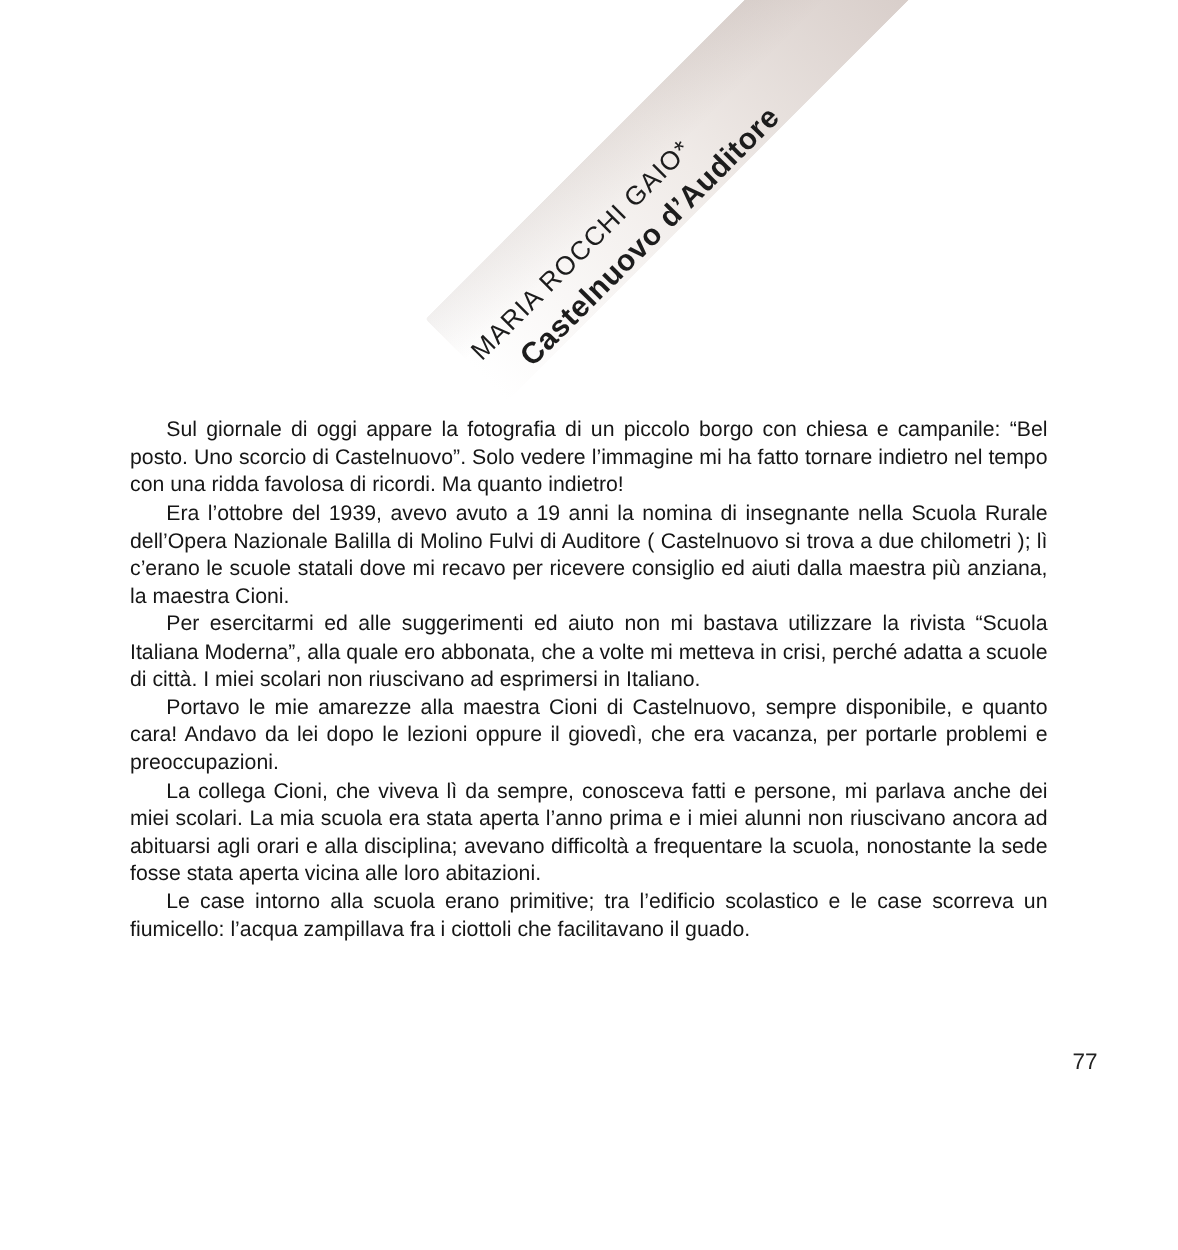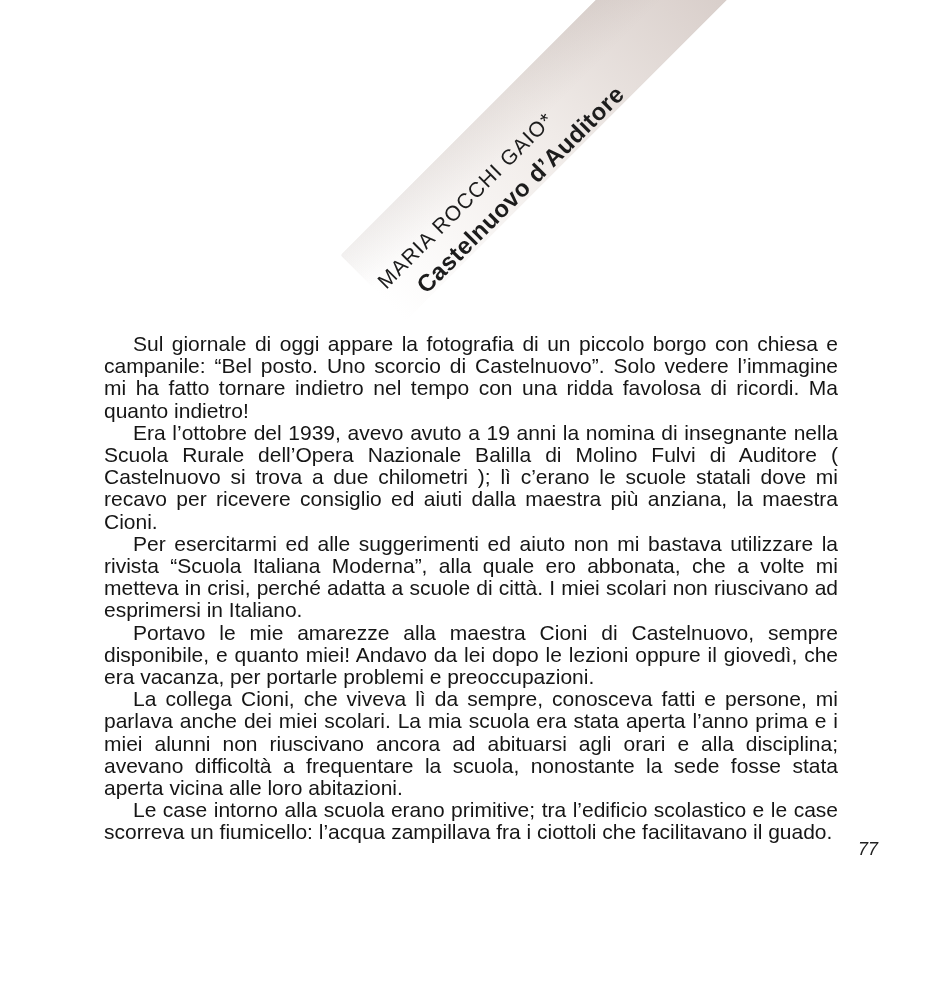--- a/index.html
+++ b/index.html
@@ -49,53 +49,52 @@
     color: #1c1c1c;
     white-space: nowrap;
   }
 
   
   .article {
     position: absolute;
     left: 104px;
     top: 333px;
     width: 734px;
-    font-size: 21px;
+    font-size: 17px;
     line-height: 22.2px;
     color: #161616;
     text-align: justify;
   }
   .article p {
     margin: 0;
     text-indent: 29px;
   }
 
   .page-number {
     position: absolute;
     left: 858px;
     top: 839px;
     font-size: 18px;
-    font-style: italic;
     color: #222222;
   }
 </style>
 </head>
 <body>
 
 <div class="page">
 
   <div class="banner">
     <span class="banner-author">MARIA ROCCHI GAIO*</span>
     <span class="banner-title">Castelnuovo d’Auditore</span>
   </div>
 
   <div class="article">
     <p>Sul giornale di oggi appare la fotografia di un piccolo borgo con chiesa e campanile: “Bel posto. Uno scorcio di Castelnuovo”. Solo vedere l’immagine mi ha fatto tornare indietro nel tempo con una ridda favolosa di ricordi. Ma quanto indietro!</p>
     <p>Era l’ottobre del 1939, avevo avuto a 19 anni la nomina di insegnante nella Scuola Rurale dell’Opera Nazionale Balilla di Molino Fulvi di Auditore ( Castelnuovo si trova a due chilometri ); lì c’erano le scuole statali dove mi recavo per ricevere consiglio ed aiuti dalla maestra più anziana, la maestra Cioni.</p>
     <p>Per esercitarmi ed alle suggerimenti ed aiuto non mi bastava utilizzare la rivista “Scuola Italiana Moderna”, alla quale ero abbonata, che a volte mi metteva in crisi, perché adatta a scuole di città. I miei scolari non riuscivano ad esprimersi in Italiano.</p>
-    <p>Portavo le mie amarezze alla maestra Cioni di Castelnuovo, sempre disponibile, e quanto miei! Andavo da lei dopo le lezioni oppure il giovedì, che era vacanza, per portarle problemi e preoccupazioni.</p>
+    <p>Portavo le mie amarezze alla maestra Cioni di Castelnuovo, sempre disponibile, e quanto cara! Andavo da lei dopo le lezioni oppure il giovedì, che era vacanza, per portarle problemi e preoccupazioni.</p>
     <p>La collega Cioni, che viveva lì da sempre, conosceva fatti e persone, mi parlava anche dei miei scolari. La mia scuola era stata aperta l’anno prima e i miei alunni non riuscivano ancora ad abituarsi agli orari e alla disciplina; avevano difficoltà a frequentare la scuola, nonostante la sede fosse stata aperta vicina alle loro abitazioni.</p>
     <p>Le case intorno alla scuola erano primitive; tra l’edificio scolastico e le case scorreva un fiumicello: l’acqua zampillava fra i ciottoli che facilitavano il guado.</p>
   </div>
 
   <span class="page-number">77</span>
 
 </div>
 
 </body></html>

